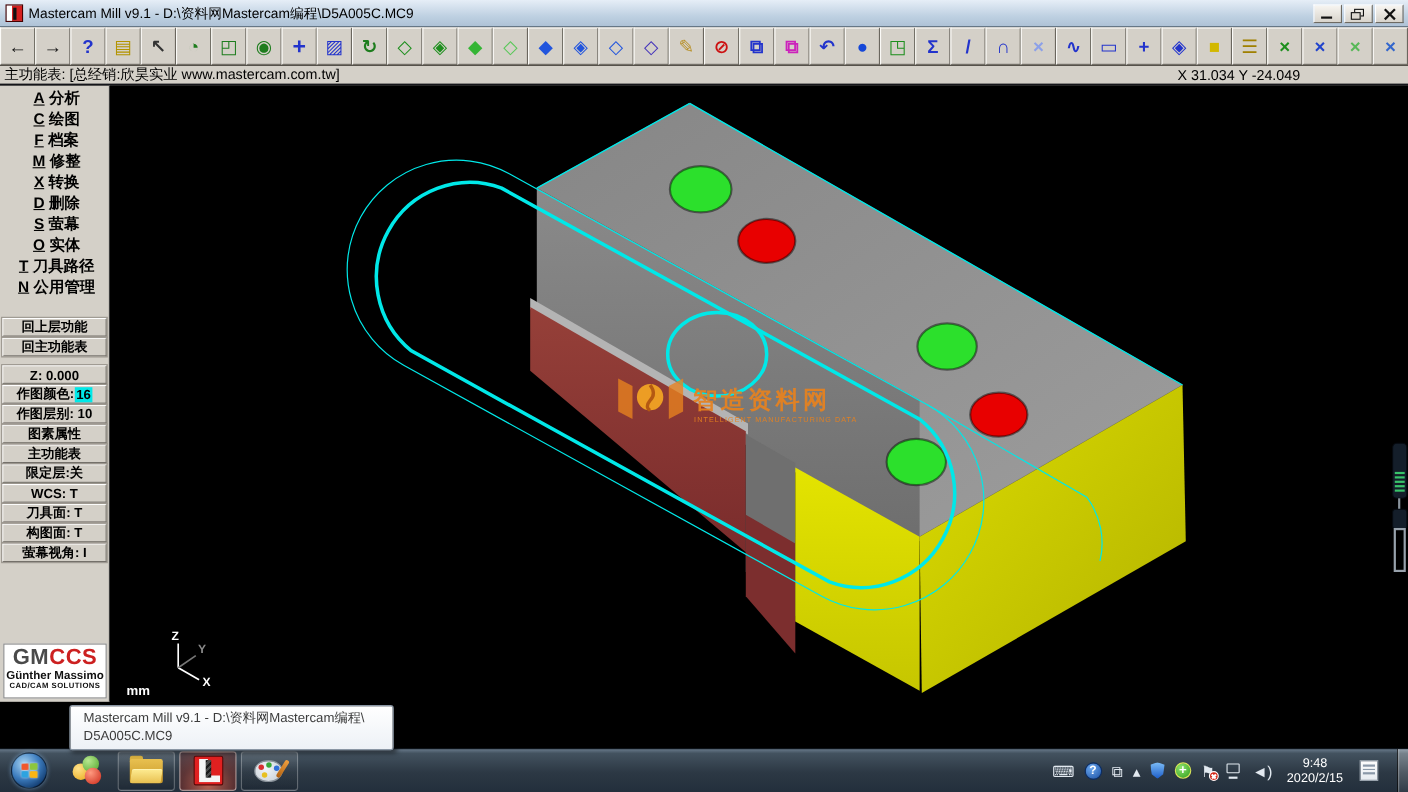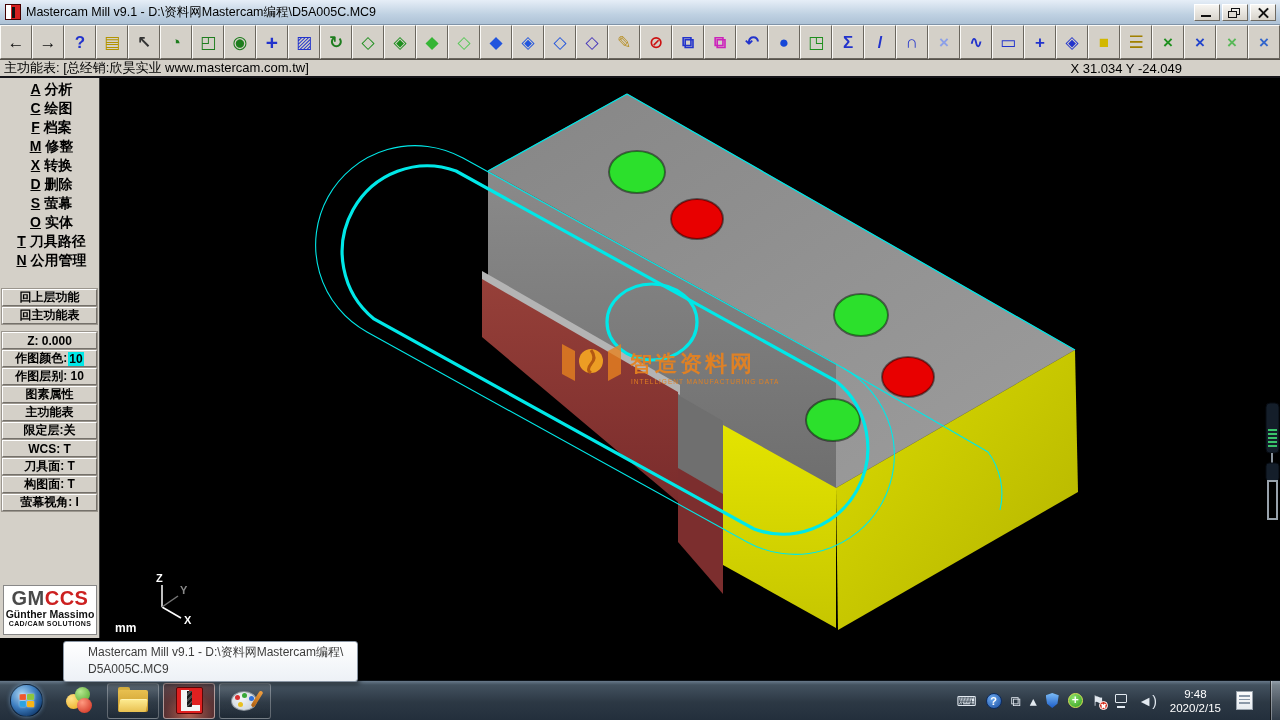--- a/index.html
+++ b/index.html
@@ -58,21 +58,21 @@
   .gmccs .l2 { font-size:10.5px; font-weight:bold; color:#111; line-height:12px; }
   .gmccs .l3 { font-size:7px; font-weight:bold; color:#111; letter-spacing:0.4px; }
 
   
   .viewport { position:absolute; left:100px; top:78px; width:1180px; height:560px; background:#000; }
   .viewport svg { display:block; }
 
   
   .tooltip { position:absolute; left:63px; top:641px; width:295px; z-index:30;
     background:linear-gradient(#ffffff,#edf1f6); border:1px solid #8a96a4; border-radius:3px;
-    box-shadow:2px 2px 5px rgba(0,0,0,0.55); padding:2px 8px 3px 24px;
+    box-shadow:2px 2px 5px rgba(0,0,0,0.55); padding:2px 8px 3px 12px;
     font-size:12px; color:#3c3c3c; line-height:17px; }
   .tooltip div { white-space:nowrap; }
 
   
   .taskbar { position:absolute; left:0; top:680px; width:1280px; height:40px;
     background:linear-gradient(#68798a 0%,#43525f 10%,#2c3844 55%,#232f3c 100%);
     border-top:1px solid #0c1218; display:flex; align-items:center; }
   .orb { width:33px; height:33px; margin:0 14px 0 10px; border-radius:50%;
     background:radial-gradient(circle at 35% 30%,#a8d4f2,#3e7ec0 45%,#123c70 80%,#0a2a52);
     border:1px solid rgba(0,0,0,.55); box-shadow:0 0 4px rgba(140,190,240,.6);
@@ -338,21 +338,21 @@
         </div>
     </div>
     <div class="sb-gap"></div>
     <div>
 
     <div class="sb-btn">
           <span>Z:   0.000</span>
         </div>
         <div class="sb-btn">
           <span>作图颜色:</span>
-          <span class="badge">10</span>
+          <span class="badge">16</span>
         </div>
         <div class="sb-btn">
           <span>作图层别: 10</span>
         </div>
         <div class="sb-btn">
           <span>图素属性</span>
         </div>
         <div class="sb-btn">
           <span>主功能表</span>
         </div>

